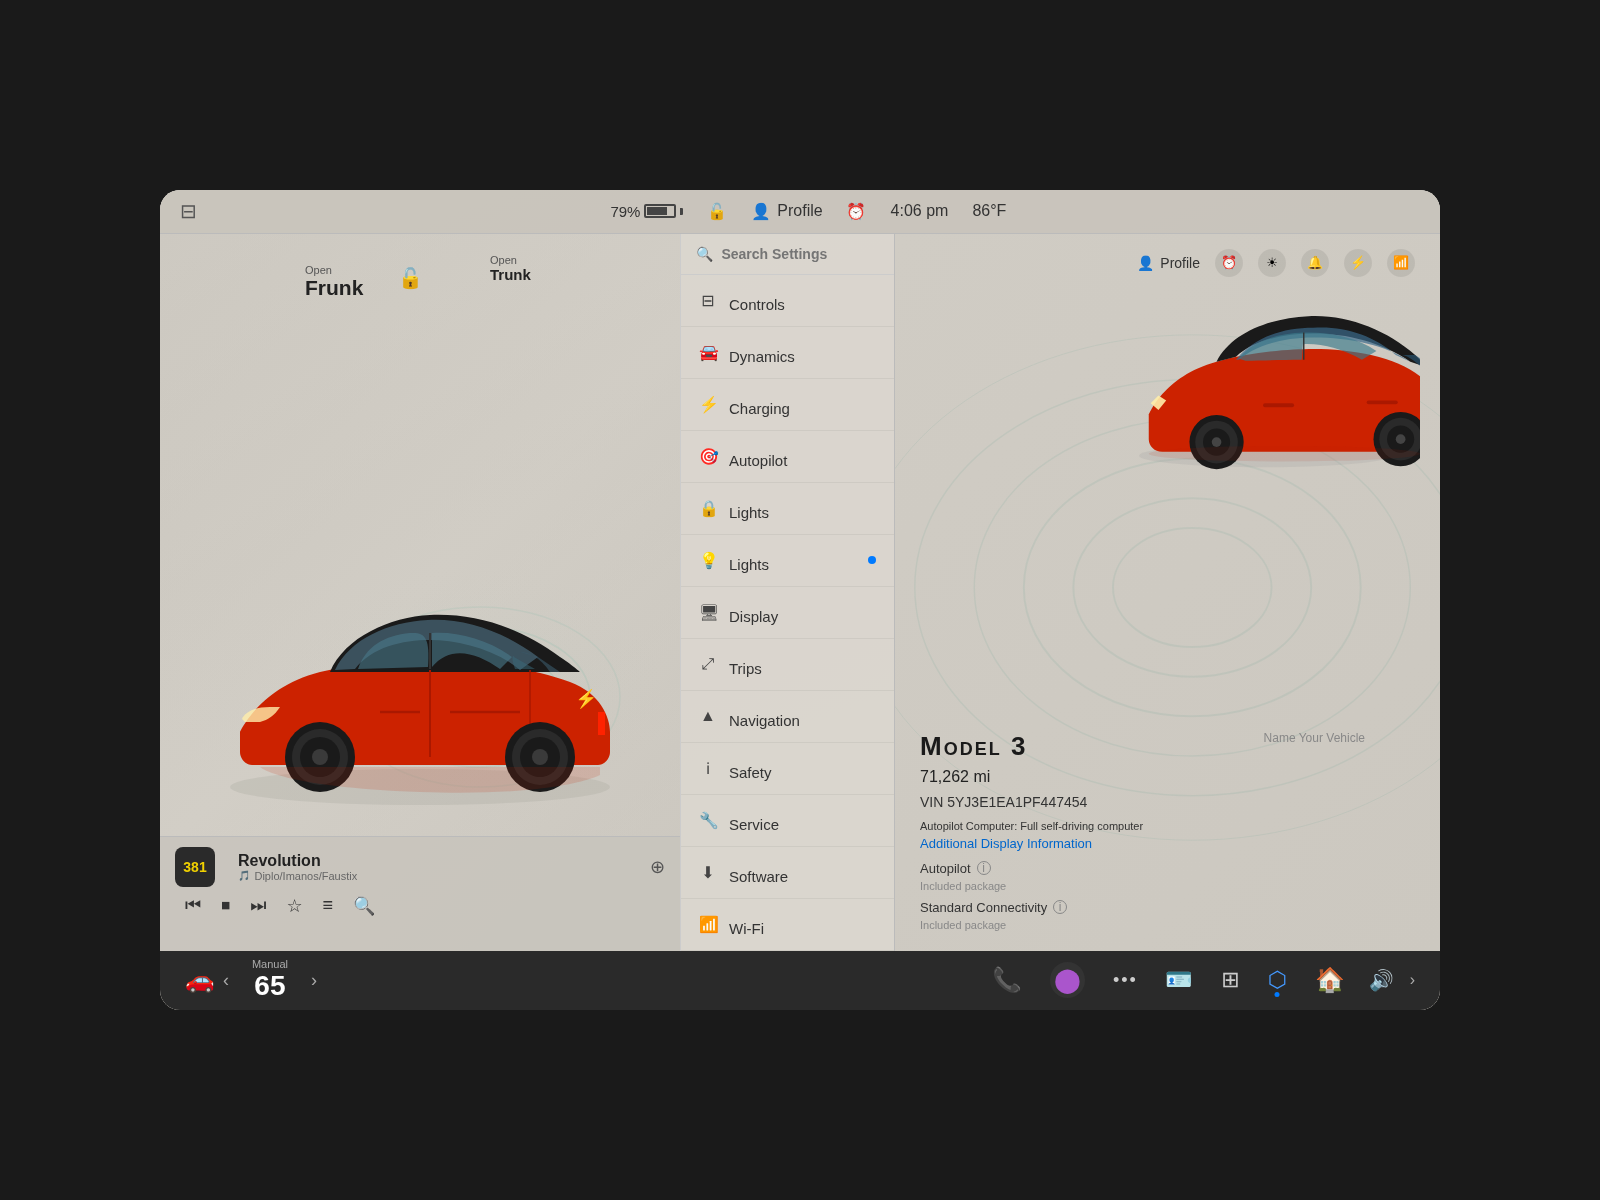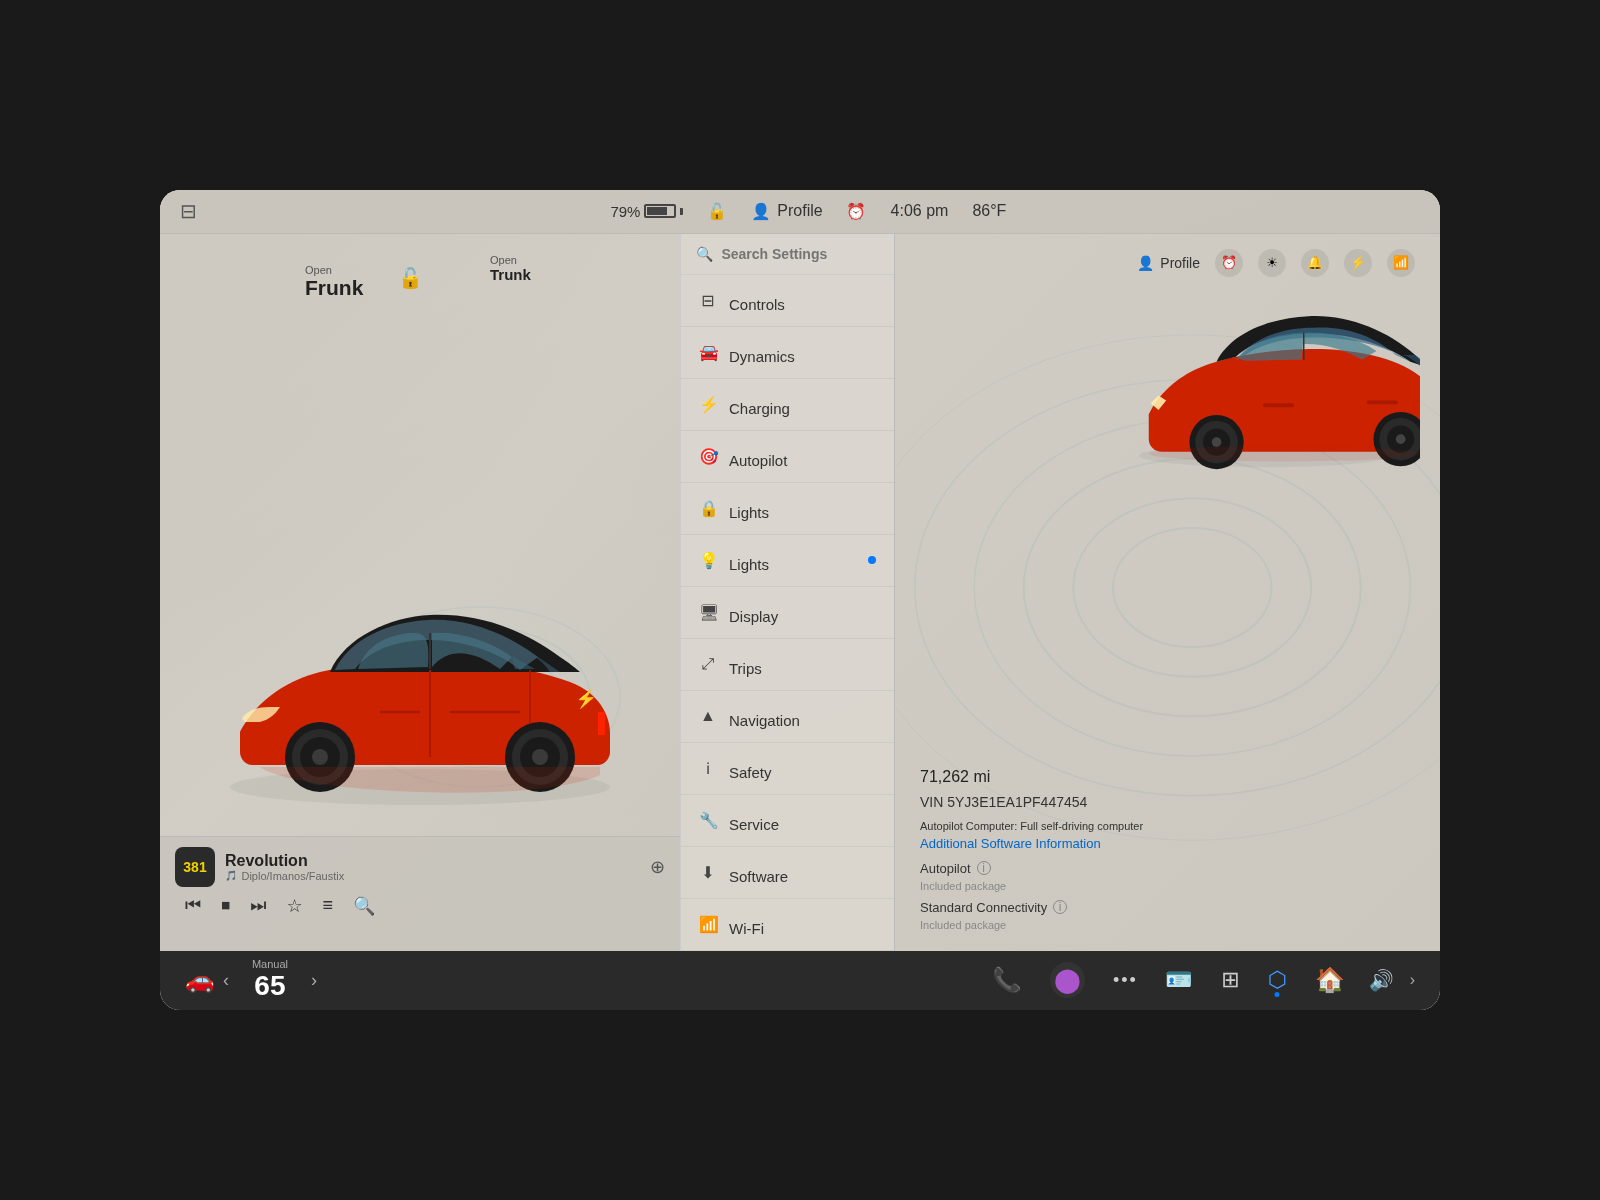--- a/index.html
+++ b/index.html
@@ -136,21 +136,21 @@
       left: 0;
       right: 0;
       height: 115px;
       background: rgba(200,196,188,0.9);
       padding: 10px 15px;
       border-top: 1px solid #bbb;
     }
     .music-info {
       display: flex;
       align-items: center;
-      gap: 10px;
+      gap: 23px;
       margin-bottom: 8px;
     }
     .music-logo {
       width: 40px;
       height: 40px;
       border-radius: 8px;
       background: #2a2a2a;
       display: flex;
       align-items: center;
       justify-content: center;
@@ -694,24 +694,28 @@
           <circle cx="300" cy="155" r="5" fill="#444"></circle>
 
           <path d="M42 118 L50 110 L58 115 L50 125 Z" fill="#ffeeaa" opacity="0.9"></path>
           <path d="M336 115 L344 110 L344 130 L336 130 Z" fill="#ff1100"></path>
 
           <ellipse cx="180" cy="170" rx="140" ry="8" fill="#bb2200" opacity="0.1"></ellipse>
         </svg>
       </div>
 
       <div class="vehicle-info">
+        <div style="position:relative;margin-bottom:6px;">
+          <span class="model-name">Model 3</span>
+          <span class="name-vehicle-btn">Name Your Vehicle</span>
+        </div>
         <div class="mileage">71,262 mi</div>
         <div class="vin-info">VIN 5YJ3E1EA1PF447454</div>
         <div class="autopilot-info">Autopilot Computer: Full self-driving computer</div>
-        <div class="additional-link">Additional Software Information</div>
+        <div class="additional-link">Additional Display Information</div>
 
         <div class="package-item">
           <span class="package-label">Autopilot</span>
           <span class="info-icon">i</span>
         </div>
         <div class="package-sub" style="margin-bottom:8px;">Included package</div>
 
         <div class="package-item">
           <span class="package-label">Standard Connectivity</span>
           <span class="info-icon">i</span>

